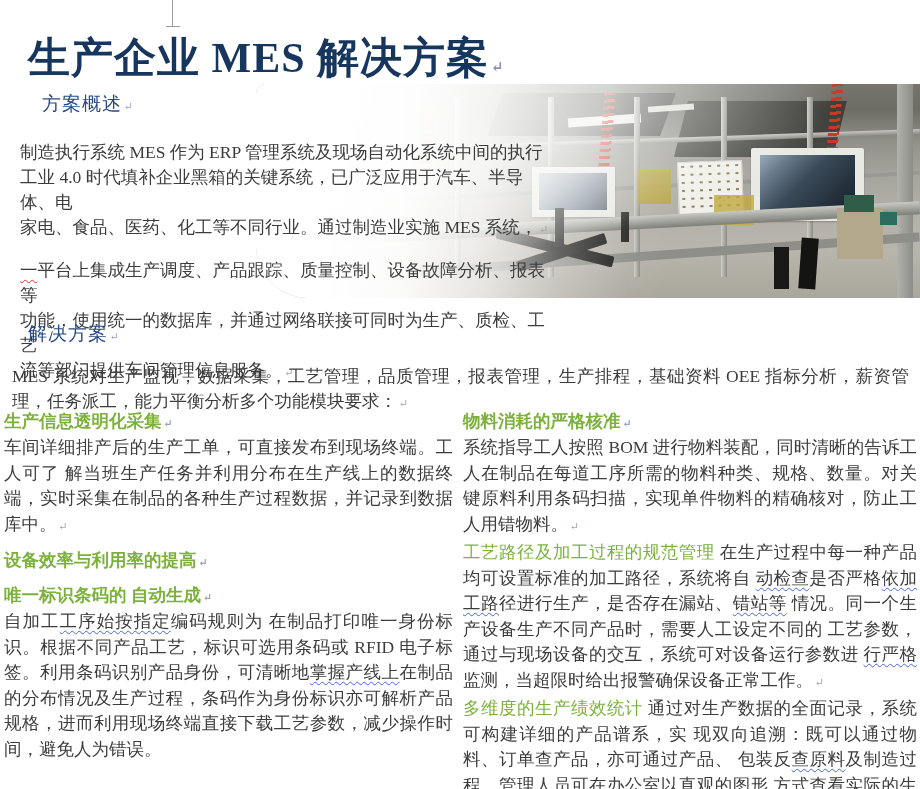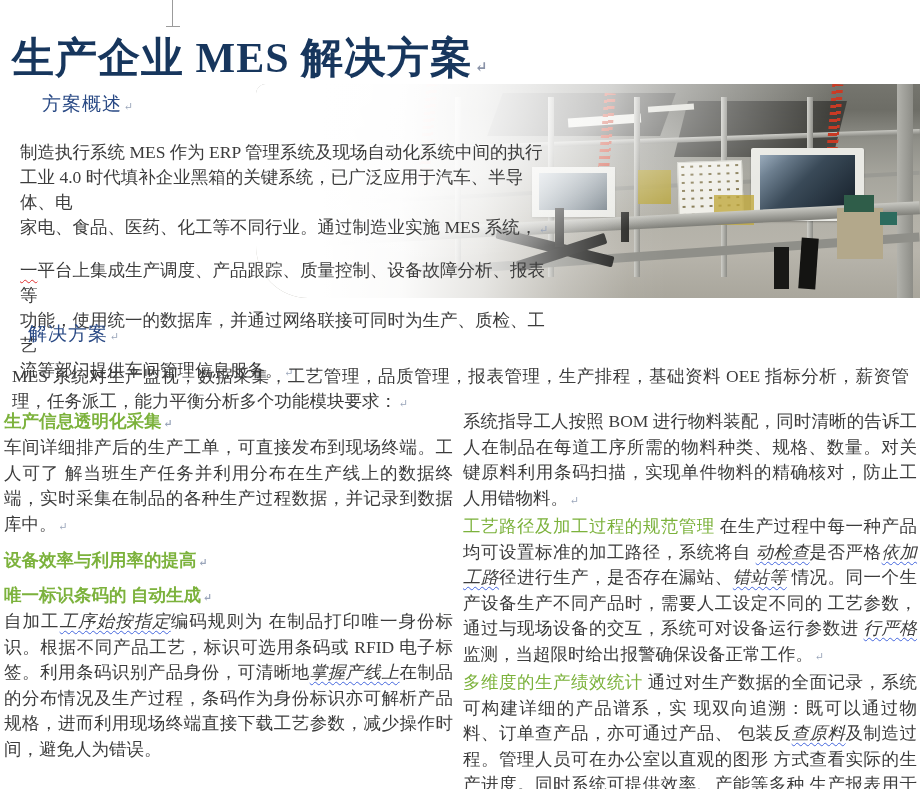--- a/index.html
+++ b/index.html
@@ -4,21 +4,21 @@
 <style>
   html,body{margin:0;padding:0;}
   body{
     width:920px;height:789px;position:relative;overflow:hidden;
     background:#ffffff;
     font-family:"Liberation Serif","DejaVu Serif",serif;
   }
   .abs{position:absolute;}
   
   .doc-title{
-    left:12px;top:4px;width:860px;
+    left:28px;top:4px;width:860px;
     font-size:42px;line-height:52px;letter-spacing:1px;
     color:#17365d;white-space:nowrap;
   }
   .title-mark{font-size:15px;color:#8a93a8;margin-left:2px;}
   .ruler-v{left:172px;top:0;width:1px;height:27px;background:#9b9b9b;}
   .ruler-h{left:166px;top:26px;width:14px;height:1px;background:#9b9b9b;}
   
   .blue-h{
     font-size:19px;line-height:24px;color:#2a4a85;letter-spacing:1px;
     white-space:nowrap;z-index:3;text-align:center;
@@ -43,21 +43,20 @@
     font-weight:700;margin:0;
   }
   .green-inline{color:#7cb23c;}
   .cols p{margin:0 0 1px;text-align:justify;color:#3c3c3c;
     font-size:17.5px;line-height:25.5px;}
   .mt{margin-top:9px;}
   .wb{
     text-decoration:underline;text-decoration-style:wavy;
     text-decoration-color:#4466dd;text-decoration-thickness:1px;
     text-underline-offset:3px;
-    font-style:italic;
   }
   .wr{
     text-decoration:underline;text-decoration-style:wavy;
     text-decoration-color:#e03030;text-decoration-thickness:1px;
     text-underline-offset:3px;
   }
   
   .photo{
     left:256px;top:84px;width:664px;height:214px;
     border-radius:10px 0 0 52px;overflow:hidden;z-index:1;
@@ -175,20 +174,21 @@
     <h3 class="green-h"><span>生产信息透明化采集</span><span class="pmark">↵</span></h3>
     <p><span>车间详细排产后的生产工单，可直接发布到现场终端。工人可了 解当班生产任务并利用分布在生产线上的数据终端，实时采集在制品的各种生产过程数据，并记录到数据库中。</span><span class="pmark">↵</span></p>
 
     <h3 class="green-h mt"><span>设备效率与利用率的提高</span><span class="pmark">↵</span></h3>
 
     <h3 class="green-h mt"><span>唯一标识条码的 自动生成</span><span class="pmark">↵</span></h3>
     <p><span>自加工</span><span class="wb">工序始按指定</span><span>编码规则为 在制品打印唯一身份标识。根据不同产品工艺，标识可选用条码或 RFID 电子标签。利用条码识别产品身份，可清晰地</span><span class="wb">掌握产线上</span><span>在制品的分布情况及生产过程，条码作为身份标识亦可解析产品规格，进而利用现场终端直接下载工艺参数，减少操作时间，避免人为错误。</span></p>
   </div>
 
   <div class="col-r">
+    <h3 class="green-h"><span>物料消耗的严格核准</span><span class="pmark">↵</span></h3>
     <p><span>系统指导工人按照 BOM 进行物料装配，同时清晰的告诉工人在制品在每道工序所需的物料种类、规格、数量。对关键原料利用条码扫描，实现单件物料的精确核对，防止工人用错物料。</span><span class="pmark">↵</span></p>
 
     <p class="mt"><span class="green-inline">工艺路径及加工过程的规范管理</span><span> 在生产过程中每一种产品均可设置标准的加工路径，系统将自 </span><span class="wb">动检查</span><span>是否严格</span><span class="wb">依加工路</span><span>径进行生产，是否存在漏站、</span><span class="wb">错站等</span><span> 情况。同一个生产设备生产不同产品时，需要人工设定不同的 工艺参数，通过与现场设备的交互，系统可对设备运行参数进 </span><span class="wb">行严格</span><span>监测，当超限时给出报警确保设备正常工作。</span><span class="pmark">↵</span></p>
 
     <p class="mt"><span class="green-inline">多维度的生产绩效统计</span><span> 通过对生产数据的全面记录，系统可构建详细的产品谱系，实 现双向追溯：既可以通过物料、订单查产品，亦可通过产品、 包装反</span><span class="wb">查原料</span><span>及制造过程。管理人员可在办公室以直观的图形 方式查看实际的生产进度。同时系统可提供效率、产能等多种 生产报表用于精益化管理。</span></p>
   </div>
 
 </div>
 
 </body></html>

